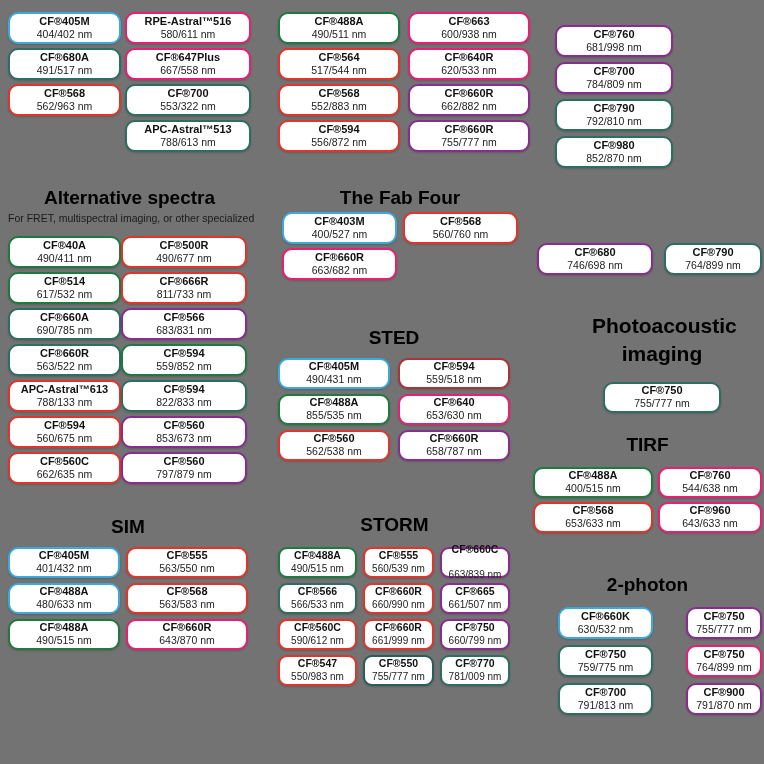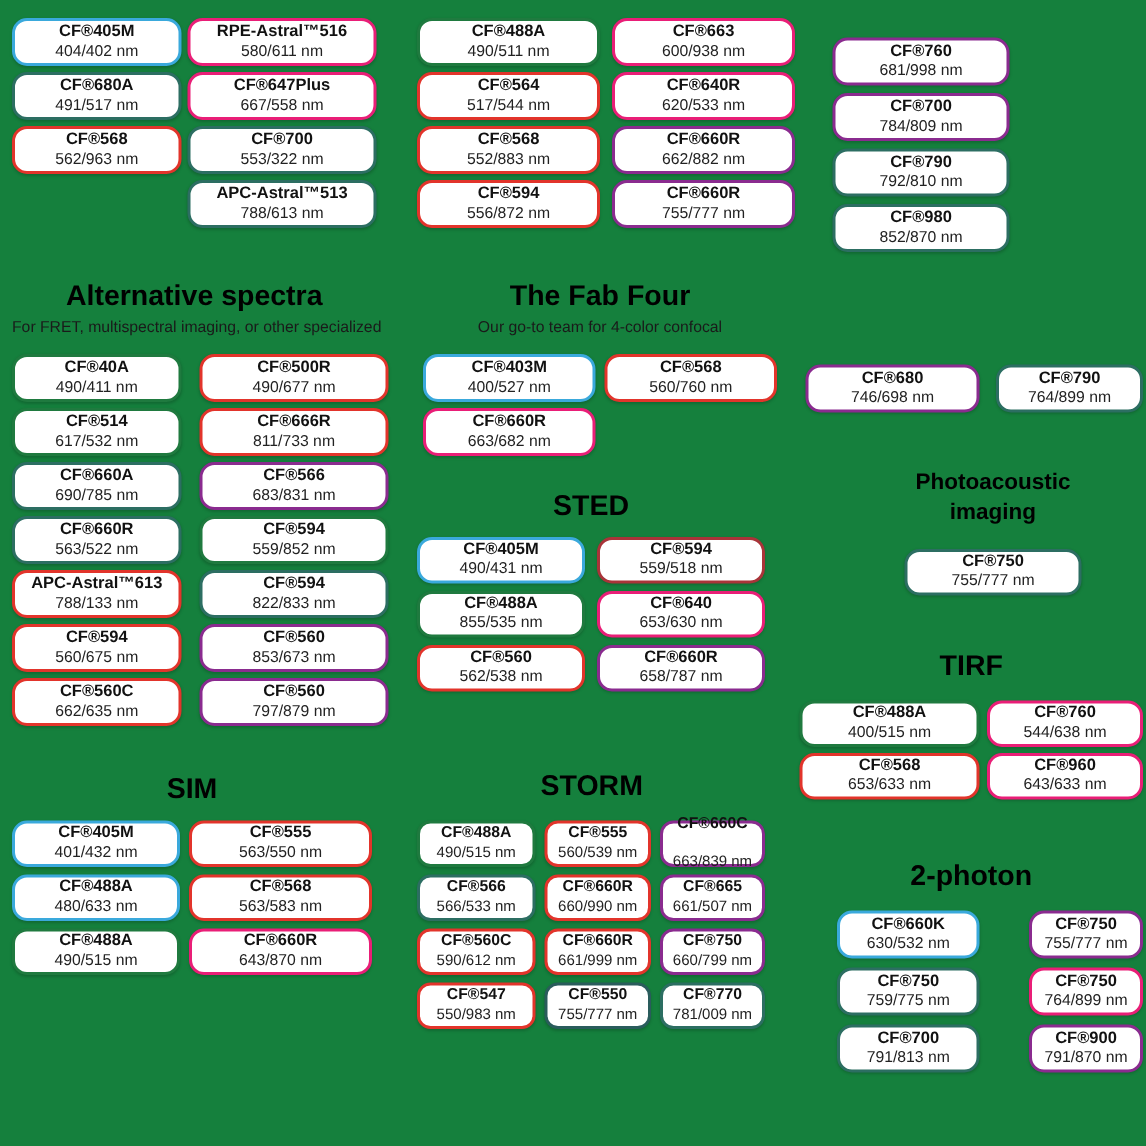--- a/index.html
+++ b/index.html
@@ -1,49 +1,49 @@
 <!DOCTYPE html>
 <html><head>
 <meta charset="utf-8">
 <style>
   html,body{margin:0;padding:0;background:#fff;}
-  #canvas{position:relative;width:764px;height:764px;background:#15803d;overflow:hidden;
+  #canvas{position:relative;width:764px;height:764px;background:#737373;overflow:hidden;
           font-family:"Liberation Sans",sans-serif;}
   .section{position:absolute;}
   .sec-title{font-weight:bold;color:#000;text-align:center;font-size:19px;line-height:1.15;margin:0 0 3px;}
   .sec-subtitle{font-size:10.5px;color:#1a1a1a;text-align:center;margin:0 0 12px;white-space:nowrap;}
   .grid{display:grid;}
   .pill{background:#fff;border:2px solid #888;border-radius:10px;box-sizing:border-box;
         display:flex;flex-direction:column;align-items:center;justify-content:center;
         box-shadow:0 1px 2px rgba(0,0,0,0.18);padding:1px 2px;}
   .pill .dye-name{font-size:11px;font-weight:bold;color:#111;line-height:13px;white-space:nowrap;}
   .pill .dye-val{font-size:10.5px;color:#222;line-height:13px;white-space:nowrap;}
 
   
   .sec-top-a{left:8px;top:12px;width:113px;}   .sec-top-a .grid{grid-template-columns:1fr;gap:4px;}
   .sec-top-b{left:125px;top:12px;width:126px;} .sec-top-b .grid{grid-template-columns:1fr;gap:4px;}
   .sec-top-c{left:278px;top:12px;width:122px;} .sec-top-c .grid{grid-template-columns:1fr;gap:4px;}
   .sec-top-d{left:408px;top:12px;width:122px;} .sec-top-d .grid{grid-template-columns:1fr;gap:4px;}
   .sec-top-e{left:555px;top:25px;width:118px;} .sec-top-e .grid{grid-template-columns:1fr;gap:5px;}
   .sec-top-a .pill,.sec-top-b .pill,.sec-top-c .pill,.sec-top-d .pill,.sec-top-e .pill{height:32px;}
 
   .sec-alt{left:8px;top:187px;width:243px;}
-  .sec-alt .grid{grid-template-columns:113px 126px;gap:4px 12px;}
+  .sec-alt .grid{grid-template-columns:113px 126px;gap:4px 0;}
   .sec-alt .pill{height:32px;}
 
   .sec-fab{left:282px;top:187px;width:236px;}
   .sec-fab .grid{grid-template-columns:115px 115px;gap:4px 6px;}
   .sec-fab .pill{height:32px;}
 
   .sec-mid-right{left:537px;top:243px;width:225px;}
   .sec-mid-right .grid{grid-template-columns:116px 98px;gap:4px 11px;}
   .sec-mid-right .pill{height:32px;}
 
   .sec-photo{left:592px;top:312px;width:140px;}
-  .sec-photo .sec-title{font-size:15px;line-height:1.35;margin-bottom:13px;text-align:center;}
+  .sec-photo .sec-title{font-size:21px;line-height:1.35;margin-bottom:13px;text-align:center;}
   .sec-photo .grid{grid-template-columns:118px;justify-content:center;}
   .sec-photo .pill{height:31px;}
 
   .sec-sted{left:278px;top:327px;width:232px;}
   .sec-sted .sec-title{margin-bottom:9px;}
   .sec-sted .grid{grid-template-columns:112px 112px;gap:5px 8px;}
   .sec-sted .pill{height:31px;}
 
   .sec-tirf{left:533px;top:434px;width:229px;}
   .sec-tirf .sec-title{margin-bottom:11px;}
@@ -224,21 +224,20 @@
           <span class="dye-val">662/635 nm</span>
         </div>
         <div class="pill" style="border-color: rgb(138, 43, 143);">
           <span class="dye-name">CF®560</span>
           <span class="dye-val">797/879 nm</span>
         </div>
       </div>
     </section>
     <section class="section sec-fab">
       <div class="sec-title">The Fab Four</div>
-      <div class="sec-subtitle">Our go-to team for 4-color confocal</div>
       <div class="grid">
         <div class="pill" style="border-color: rgb(58, 169, 220);">
           <span class="dye-name">CF®403M</span>
           <span class="dye-val">400/527 nm</span>
         </div>
         <div class="pill" style="border-color: rgb(226, 52, 43);">
           <span class="dye-name">CF®568</span>
           <span class="dye-val">560/760 nm</span>
         </div>
         <div class="pill" style="border-color: rgb(233, 30, 119);">

